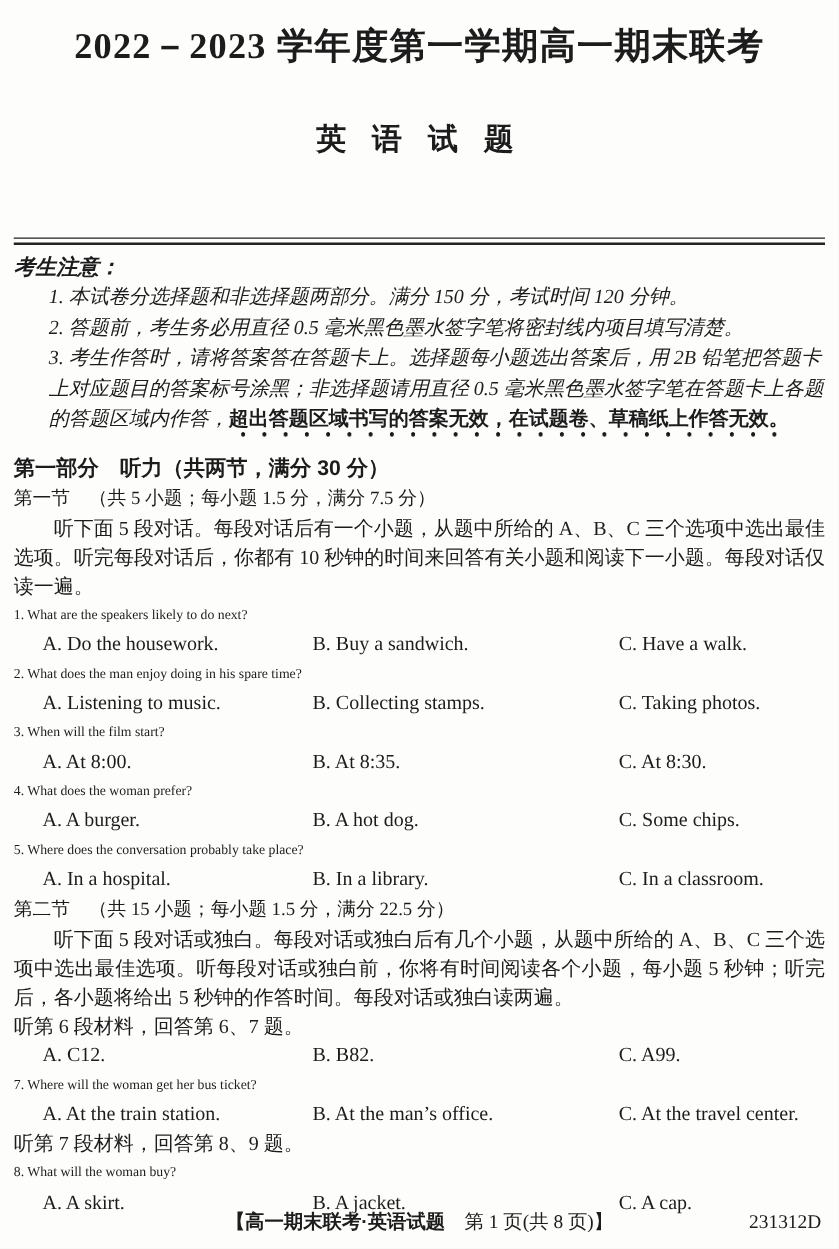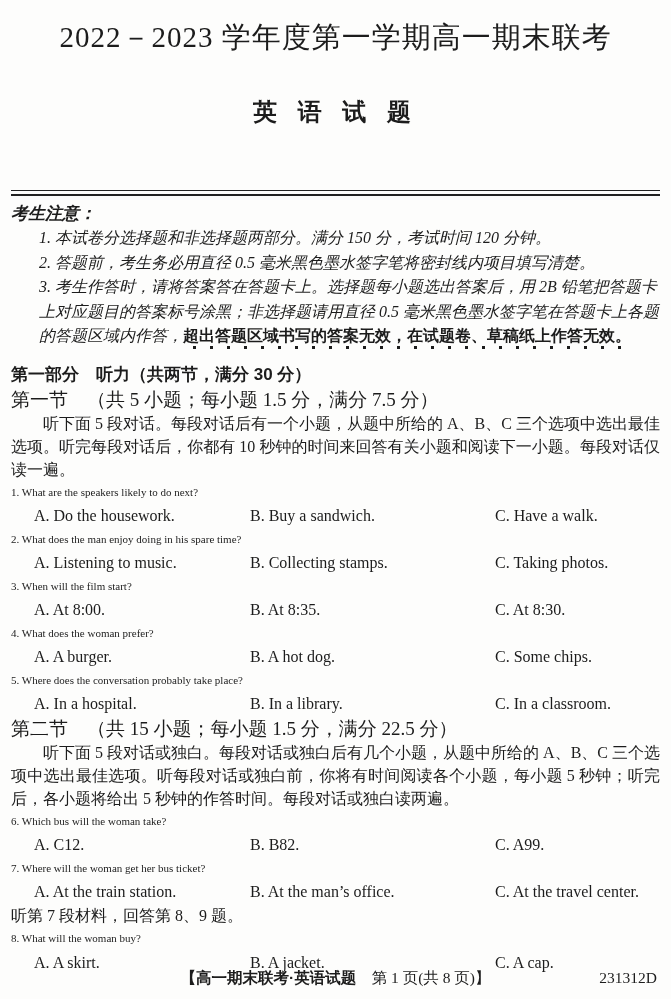--- a/index.html
+++ b/index.html
@@ -13,21 +13,21 @@
     position: relative;
     width: 671px; height: 999px;
     background: #fdfdfc;
     box-sizing: border-box;
     padding: 0 11px;
     overflow: hidden;
   }
   .exam-title {
     margin: 0; padding-top: 20px;
     text-align: center;
-    font-size: 29px; font-weight: normal;
+    font-size: 29px; font-weight: bold;
     line-height: 34px;
     letter-spacing: 1px;
   }
   .paper-title {
     margin: 0; margin-top: 44px;
     text-align: center;
     font-size: 24px; font-weight: bold;
     line-height: 28px;
     letter-spacing: 7px;
     font-family: "Liberation Sans", "DejaVu Sans", sans-serif;
@@ -62,21 +62,21 @@
     padding-bottom: 6px;
   }
   .part-heading {
     margin-top: 13px;
     font-family: "Liberation Sans", "DejaVu Sans", sans-serif;
     font-weight: bold;
     font-size: 17px;
     line-height: 25px;
   }
   .section-heading {
-    font-size: 19px;
+    font-size: 15px;
     line-height: 25px;
   }
   .instructions {
     margin: 0;
     font-size: 16px;
     line-height: 23px;
     text-indent: 2em;
     text-align: justify;
   }
   .material-note {
@@ -178,23 +178,23 @@
     <div class="opt-row">
       <span class="opt-a">A. In a hospital.</span>
       <span class="opt-b">B. In a library.</span>
       <span class="opt-c">C. In a classroom.</span>
     </div>
   </div>
 
   <div class="section-heading">第二节　（共 15 小题；每小题 1.5 分，满分 22.5 分）</div>
   <p class="instructions">听下面 5 段对话或独白。每段对话或独白后有几个小题，从题中所给的 A、B、C 三个选项中选出最佳选项。听每段对话或独白前，你将有时间阅读各个小题，每小题 5 秒钟；听完后，各小题将给出 5 秒钟的作答时间。每段对话或独白读两遍。</p>
 
-
-  <div class="question">
-    <div class="q-text">6. Which bus will the woman take?</div>
+  <div class="material-note">听第 6 段材料，回答第 6、7 题。</div>
+
+  <div class="question">
     <div class="opt-row">
       <span class="opt-a">A. C12.</span>
       <span class="opt-b">B. B82.</span>
       <span class="opt-c">C. A99.</span>
     </div>
   </div>
 
   <div class="question">
     <div class="q-text">7. Where will the woman get her bus ticket?</div>
     <div class="opt-row">

